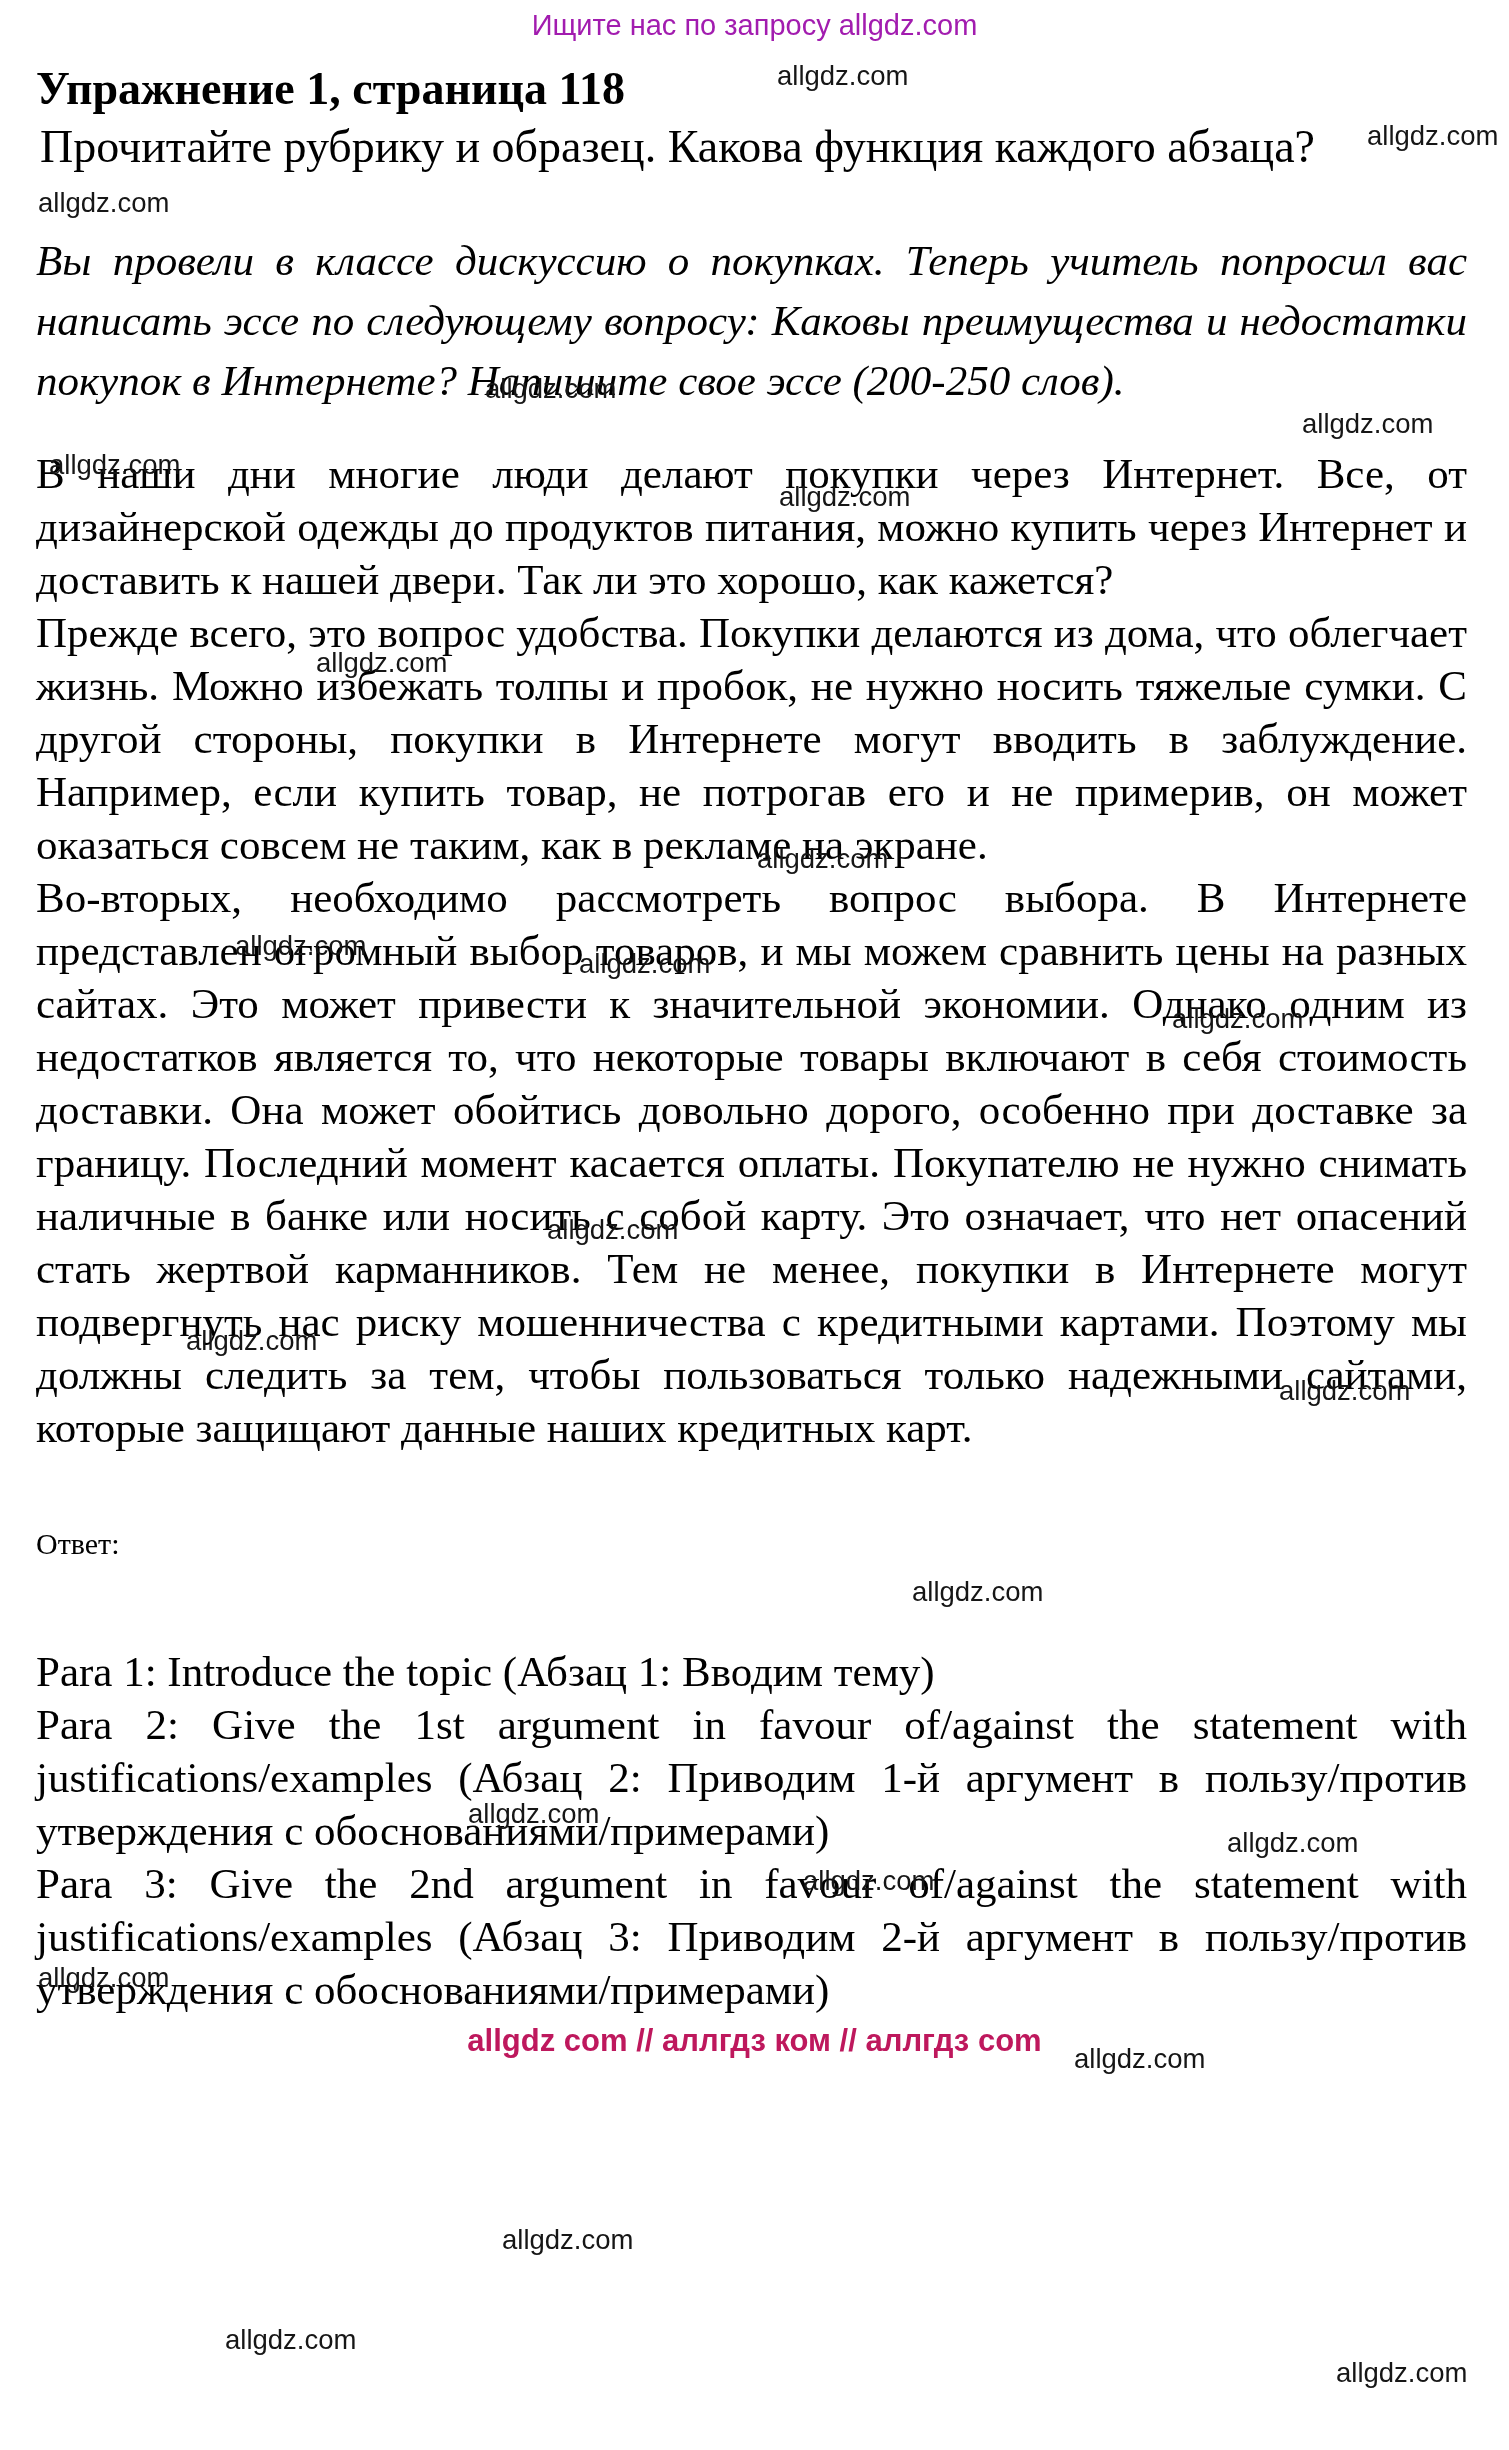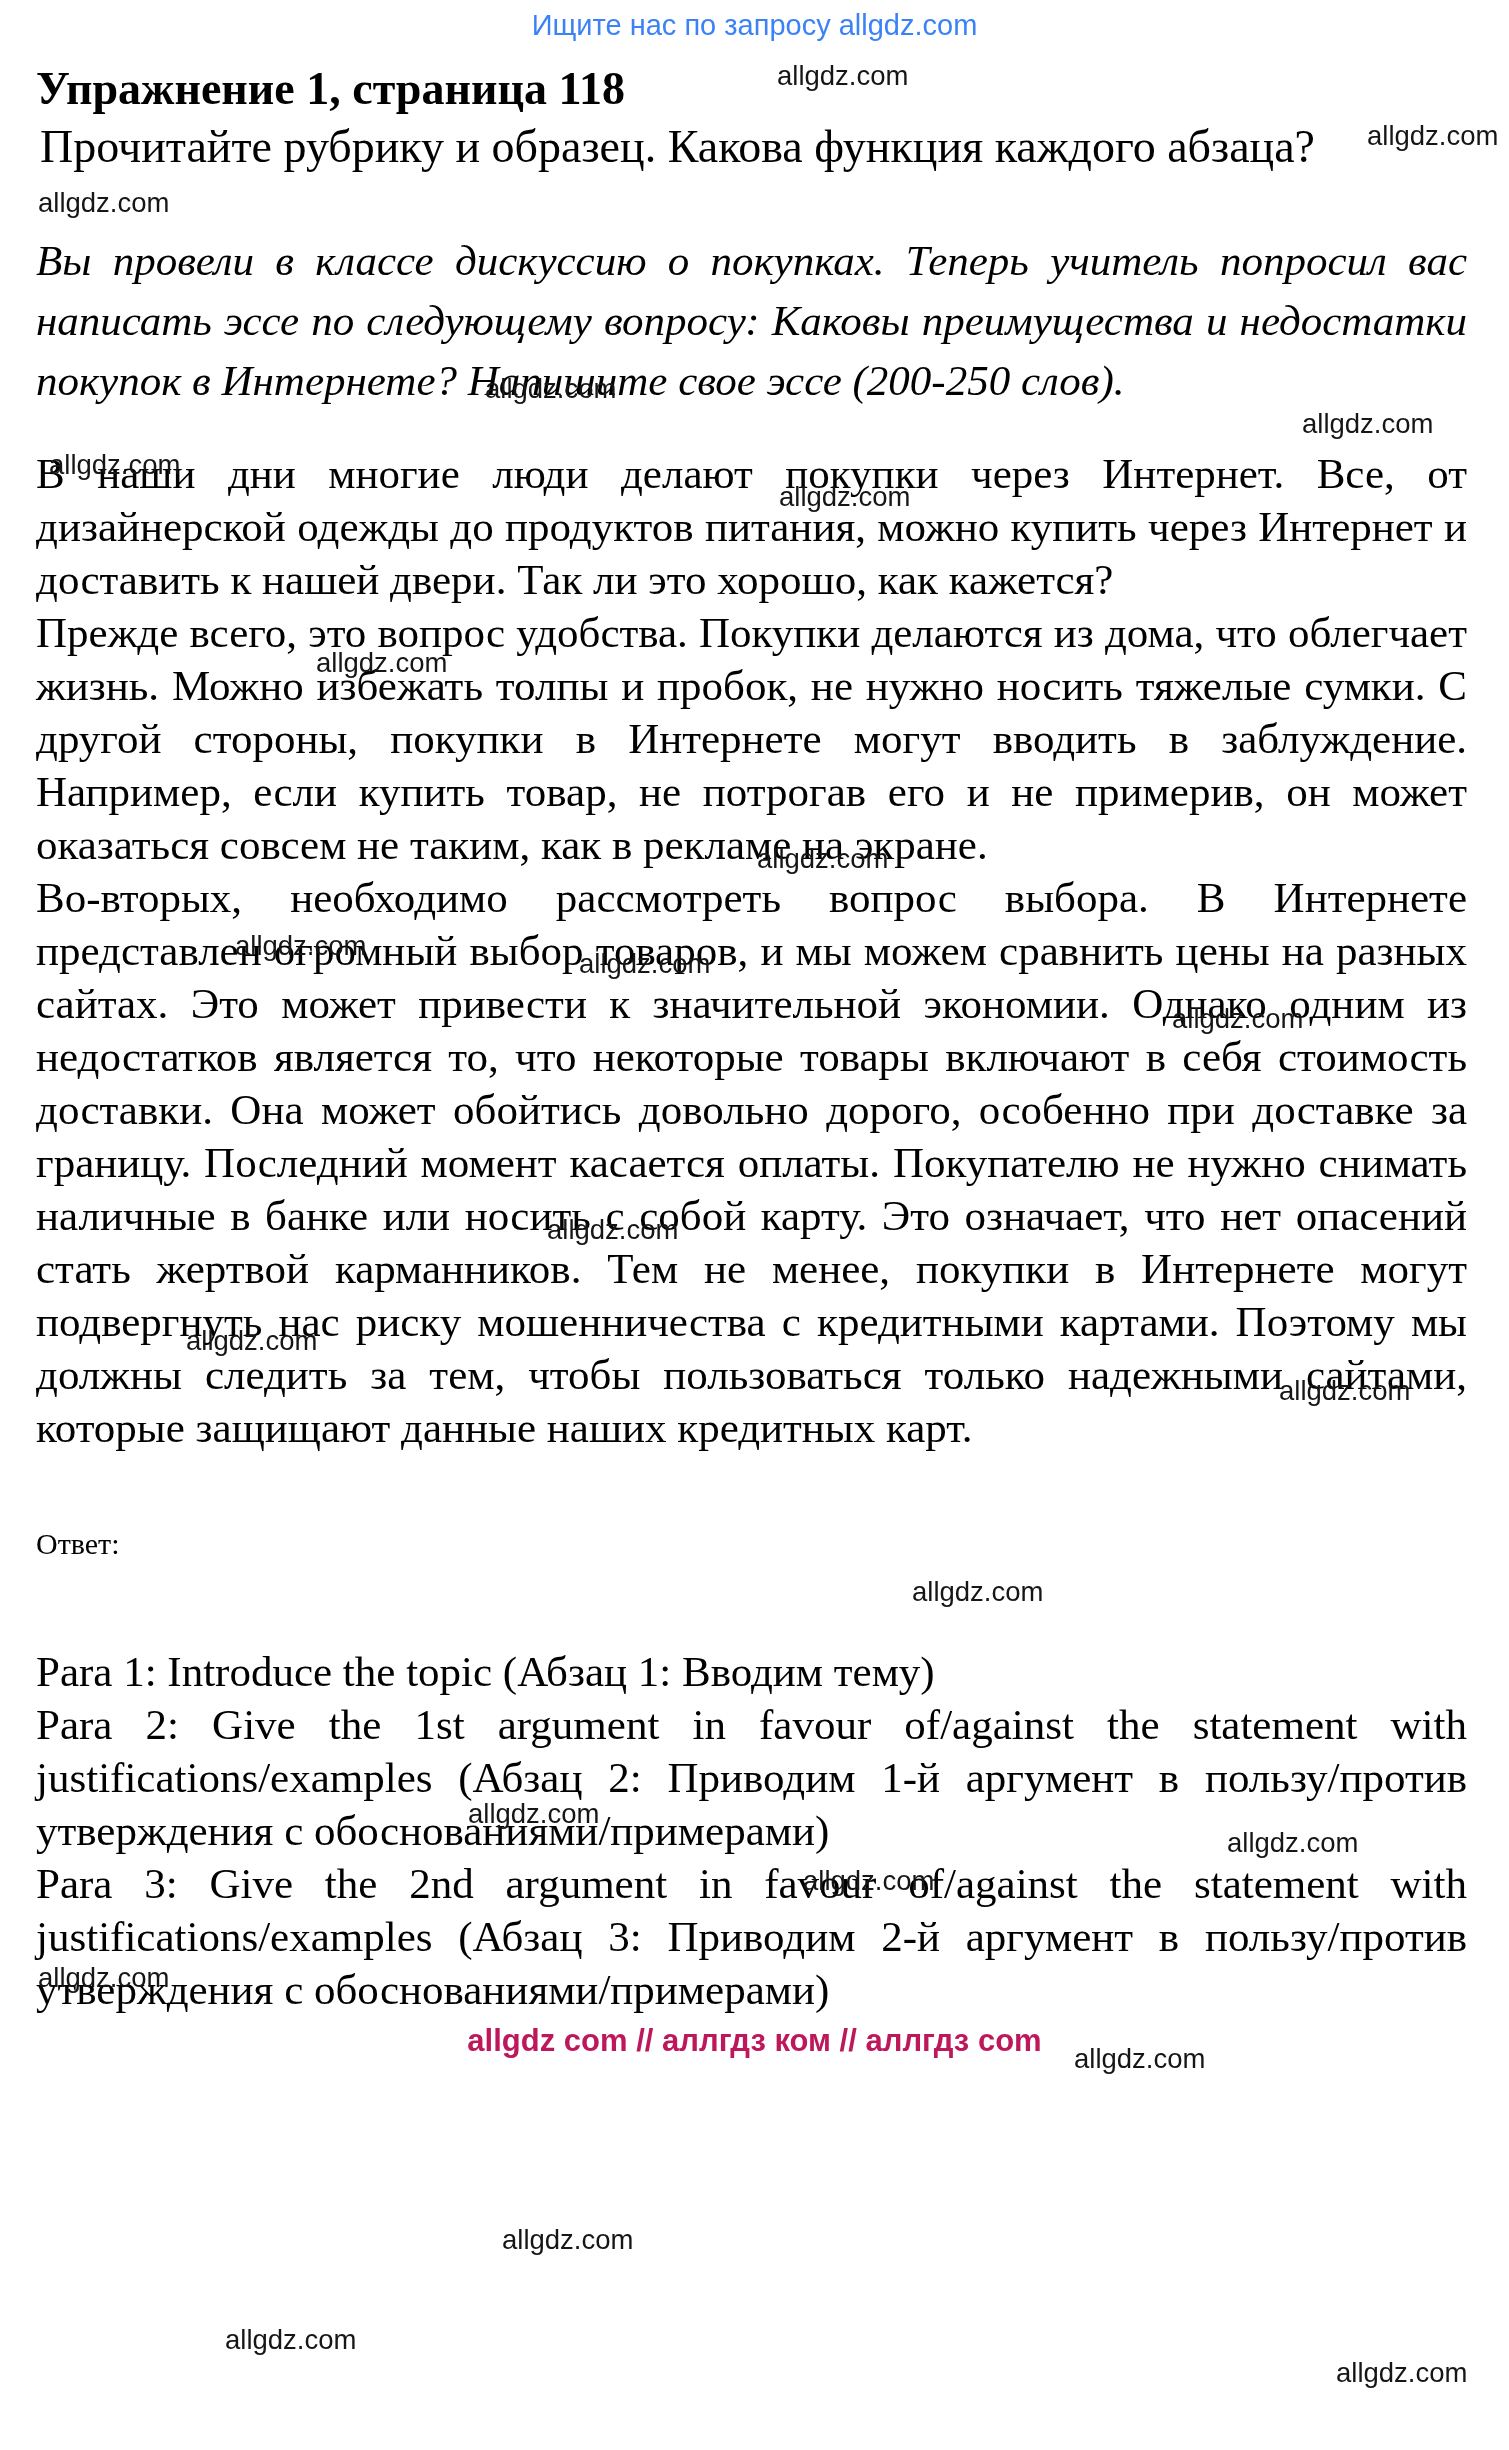--- a/index.html
+++ b/index.html
@@ -75,21 +75,21 @@
     font-size: 27.5px;
     line-height: 29px;
     white-space: nowrap;
   }
 </style>
 </head>
 <body>
 
 <div class="page">
 
-  <div class="notice" style="color: #3b82f6;">Ищите нас по запросу allgdz.com</div>
+  <div class="notice" style="color: #a21caf;">Ищите нас по запросу allgdz.com</div>
 
   <div class="content">
 
     <h1 class="title">Упражнение 1, страница 118</h1>
 
     <p class="question">Прочитайте рубрику и образец. Какова функция каждого абзаца?</p>
 
     <p class="rubric">Вы провели в классе дискуссию о покупках. Теперь учитель попросил вас написать эссе по следующему вопросу: Каковы преимущества и недостатки покупок в Интернете? Напишите свое эссе (200-250 слов).</p>
 
     <div class="essay">

